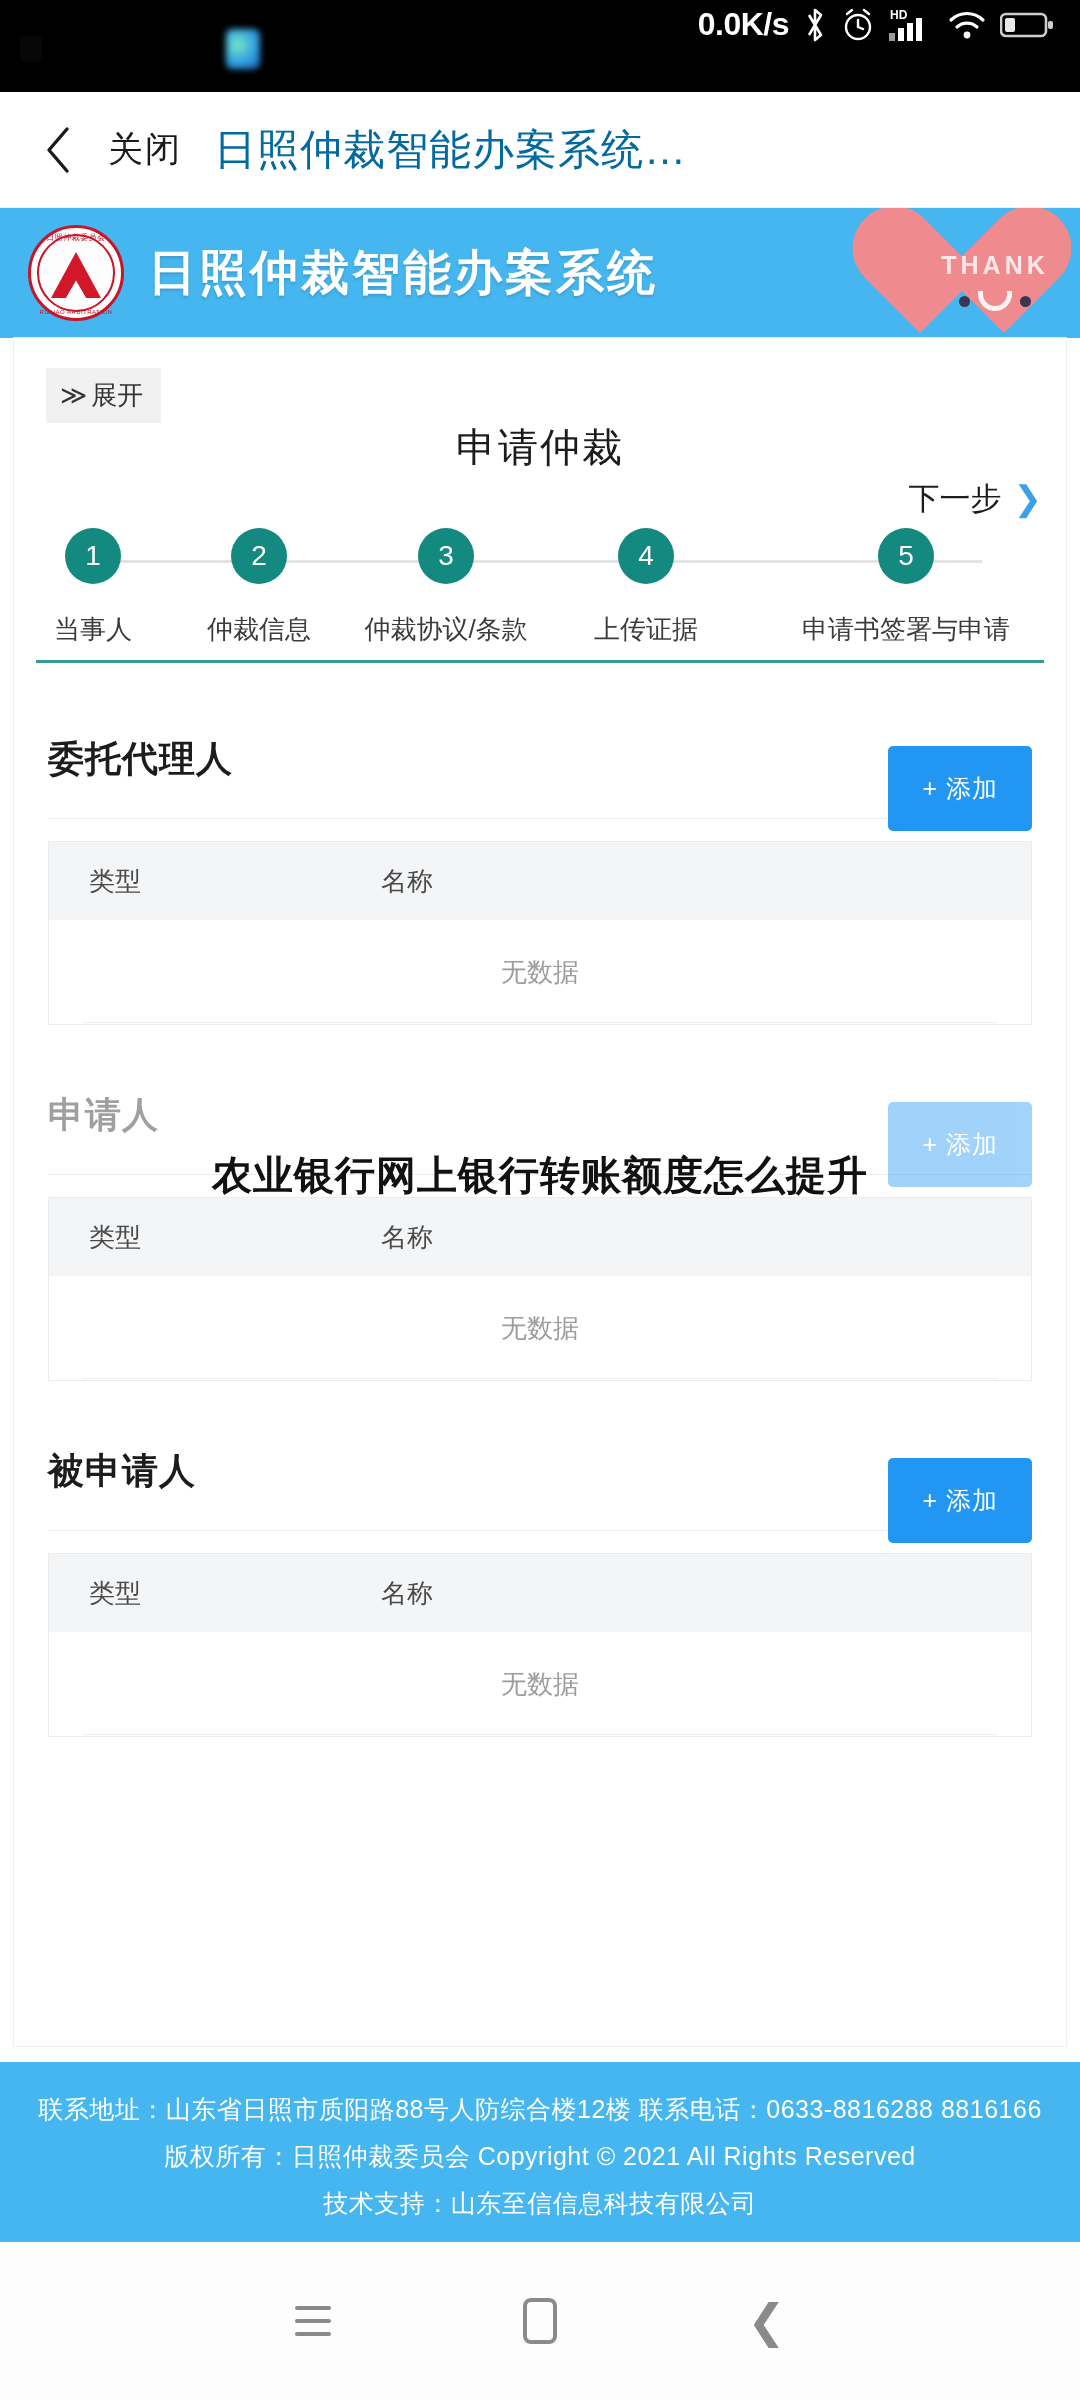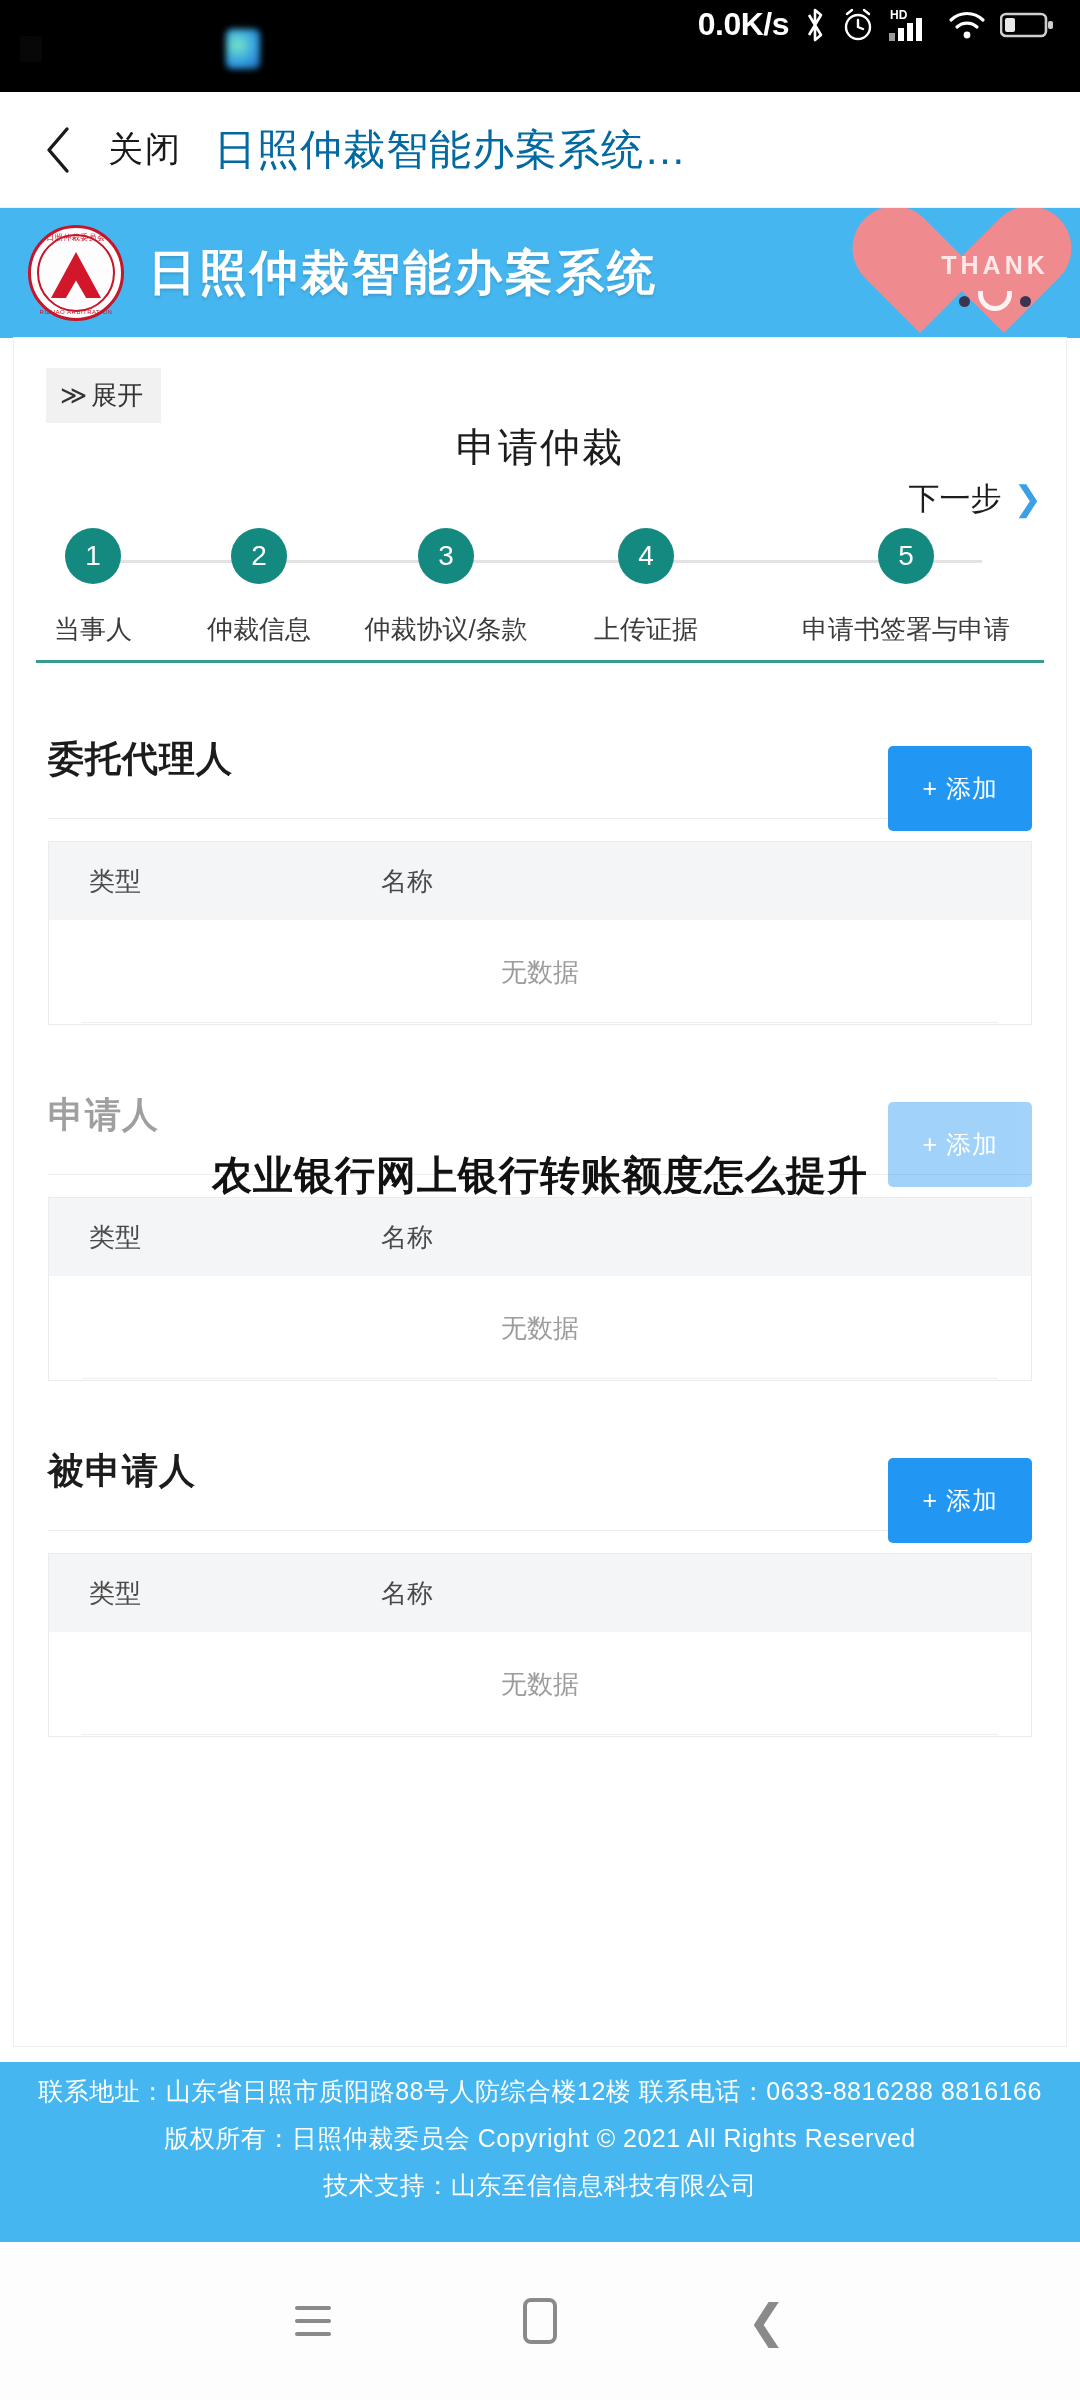--- a/index.html
+++ b/index.html
@@ -153,21 +153,21 @@
 
   .watermark {
     position:absolute; left:0; right:0; top:1148px; text-align:center;
     font-size:40px; font-weight:700; color:#111; letter-spacing:1px; z-index:40;
   }
 
   
   .footer {
     position:absolute; left:0; top:2062px; width:1080px; height:180px;
     background:#45b6ef; color:#ffffff; text-align:center;
-    padding-top:6px; line-height:1.0;
+    padding-top:24px; line-height:1.0;
   }
   .footer div { font-size:25px; padding:11px 0; letter-spacing:.5px; }
 
   
   .androidnav {
     position:absolute; left:0; top:2242px; width:1080px; height:158px;
     background:#fdfdfd; display:flex; align-items:center; justify-content:space-around;
     padding:0 200px;
   }
   .an-btn { width:80px; height:80px; display:flex; align-items:center; justify-content:center; }

